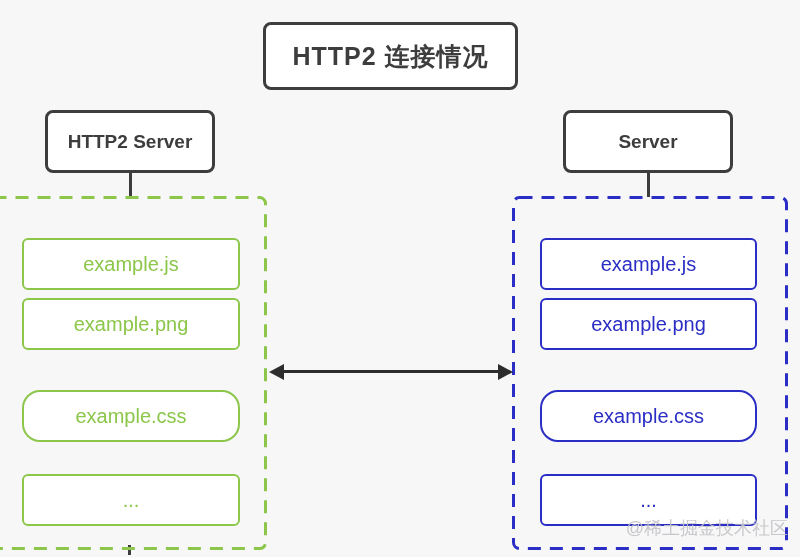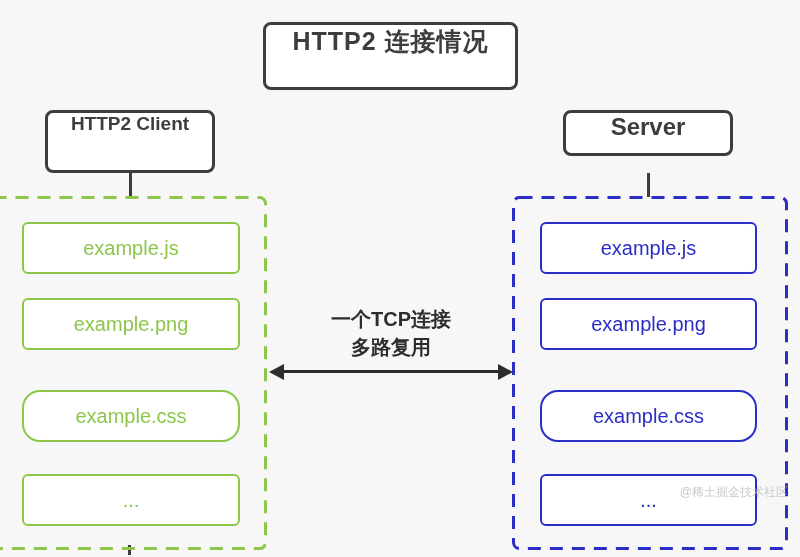--- a/index.html
+++ b/index.html
@@ -22,39 +22,40 @@
     overflow: hidden;
   }
 
   
   .node {
     position: absolute;
     background: var(--box-bg);
     border: 3px solid var(--dark);
     border-radius: 8px;
     display: flex;
+    align-items: center;
     justify-content: center;
     color: var(--dark);
     font-weight: 700;
   }
   .title-box {
     left: 263px; top: 22px;
     width: 255px; height: 68px;
     font-size: 25px;
     letter-spacing: 1px;
   }
   .client-box {
     left: 45px; top: 110px;
     width: 170px; height: 63px;
     font-size: 19px;
   }
   .server-box {
     left: 563px; top: 110px;
-    width: 170px; height: 46px;
-    font-size: 24px;
+    width: 170px; height: 63px;
+    font-size: 19px;
   }
 
   
   .connector {
     position: absolute;
     width: 3px;
     height: 24px;
     background: var(--dark);
   }
   .client-connector { left: 129px; top: 173px; }
@@ -84,21 +85,21 @@
   .panel-left .item {
     left: 36px; width: 218px;
     border: 2.5px solid var(--green);
     color: var(--green);
   }
   .panel-right .item {
     left: 28px; width: 217px;
     border: 2.5px solid var(--blue);
     color: var(--blue);
   }
-  .item:nth-of-type(1) { top: 26px; }
+  .item:nth-of-type(1) { top: 42px; }
   .item:nth-of-type(2) { top: 102px; }
   .item:nth-of-type(3) { top: 194px; border-radius: 18px; }
   .item:nth-of-type(4) { top: 278px; }
 
   
   .conn-label {
     position: absolute;
     left: 291px; top: 305px;
     width: 200px;
     text-align: center;
@@ -124,38 +125,38 @@
     border-right: 15px solid #2d2d2d;
   }
   .arrow-head-right {
     left: 498px; top: 363.5px;
     border-left: 15px solid #2d2d2d;
   }
 
   
   .watermark {
     position: absolute;
-    right: 12px; top: 484px;
-    font-size: 12px;
+    right: 12px; top: 516px;
+    font-size: 18px;
     color: var(--watermark-gray);
     opacity: 0.9;
     white-space: nowrap;
   }
 </style>
 </head>
 <body>
 
 <div class="canvas">
 
   <div class="node title-box">
     <span>HTTP2 连接情况</span>
   </div>
 
   <div class="node client-box">
-    <span>HTTP2 Client</span>
+    <span>HTTP2 Server</span>
   </div>
 
   <div class="node server-box">
     <span>Server</span>
   </div>
 
   <div class="connector client-connector"></div>
   <div class="connector server-connector"></div>
   <div class="connector bottom-stub"></div>
 
@@ -188,24 +189,20 @@
       <span>example.png</span>
     </div>
     <div class="item">
       <span>example.css</span>
     </div>
     <div class="item">
       <span>...</span>
     </div>
   </div>
 
-  <div class="conn-label">
-    <div>一个TCP连接</div>
-    <div>多路复用</div>
-  </div>
 
   <div class="arrow-line"></div>
   <div class="arrow-head arrow-head-left"></div>
   <div class="arrow-head arrow-head-right"></div>
 
   <div class="watermark">@稀土掘金技术社区</div>
 
 </div>
 
 </body></html>

